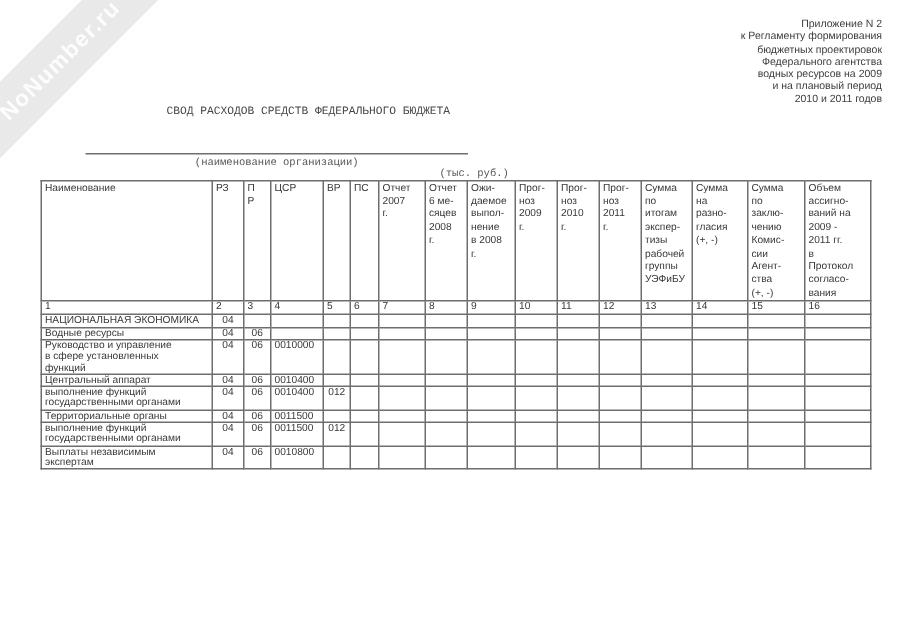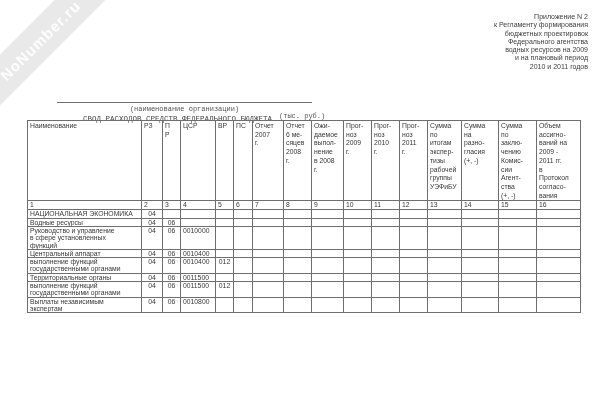--- a/index.html
+++ b/index.html
@@ -17,35 +17,35 @@
     color:#fdfdfd; font-size:15px; font-weight:bold; letter-spacing:1px;
     font-family:"Liberation Sans",sans-serif;
   }
   
   .appendix {
     position:absolute; top:13px; right:12px; text-align:right;
     font-size:7px; line-height:8.3px; color:#3d3d3d;
   }
   
   .doc-title {
-    position:absolute; top:71px; left:55px; width:245px; text-align:center;
+    position:absolute; top:71px; left:55px; width:245px; text-align:right;
     font-family:"Liberation Mono","DejaVu Sans Mono",monospace;
-    font-size:7.5px; line-height:9px; color:#454545;margin-top:44px;
+    font-size:7.5px; line-height:9px; color:#454545;
   }
   .org-line {
     position:absolute; top:102px; left:57px; width:255px;
     border-top:1px solid #6f6f6f; height:0;
   }
   .org-caption {
     position:absolute; top:105px; left:57px; width:255px; text-align:center;
     font-family:"Liberation Mono","DejaVu Sans Mono",monospace;
     font-size:7px; color:#555;
   }
   .units-caption {
-    position:absolute; top:112px; left:279px;
+    position:absolute; top:112px; left:293px;
     font-family:"Liberation Mono","DejaVu Sans Mono",monospace;
     font-size:7px; color:#555;
   }
   
   table.budget {
     position:absolute; top:120px; left:27px;
     border-collapse:collapse; table-layout:fixed; width:553px;
     font-size:6.8px; color:#383838;
   }
   table.budget th, table.budget td {

